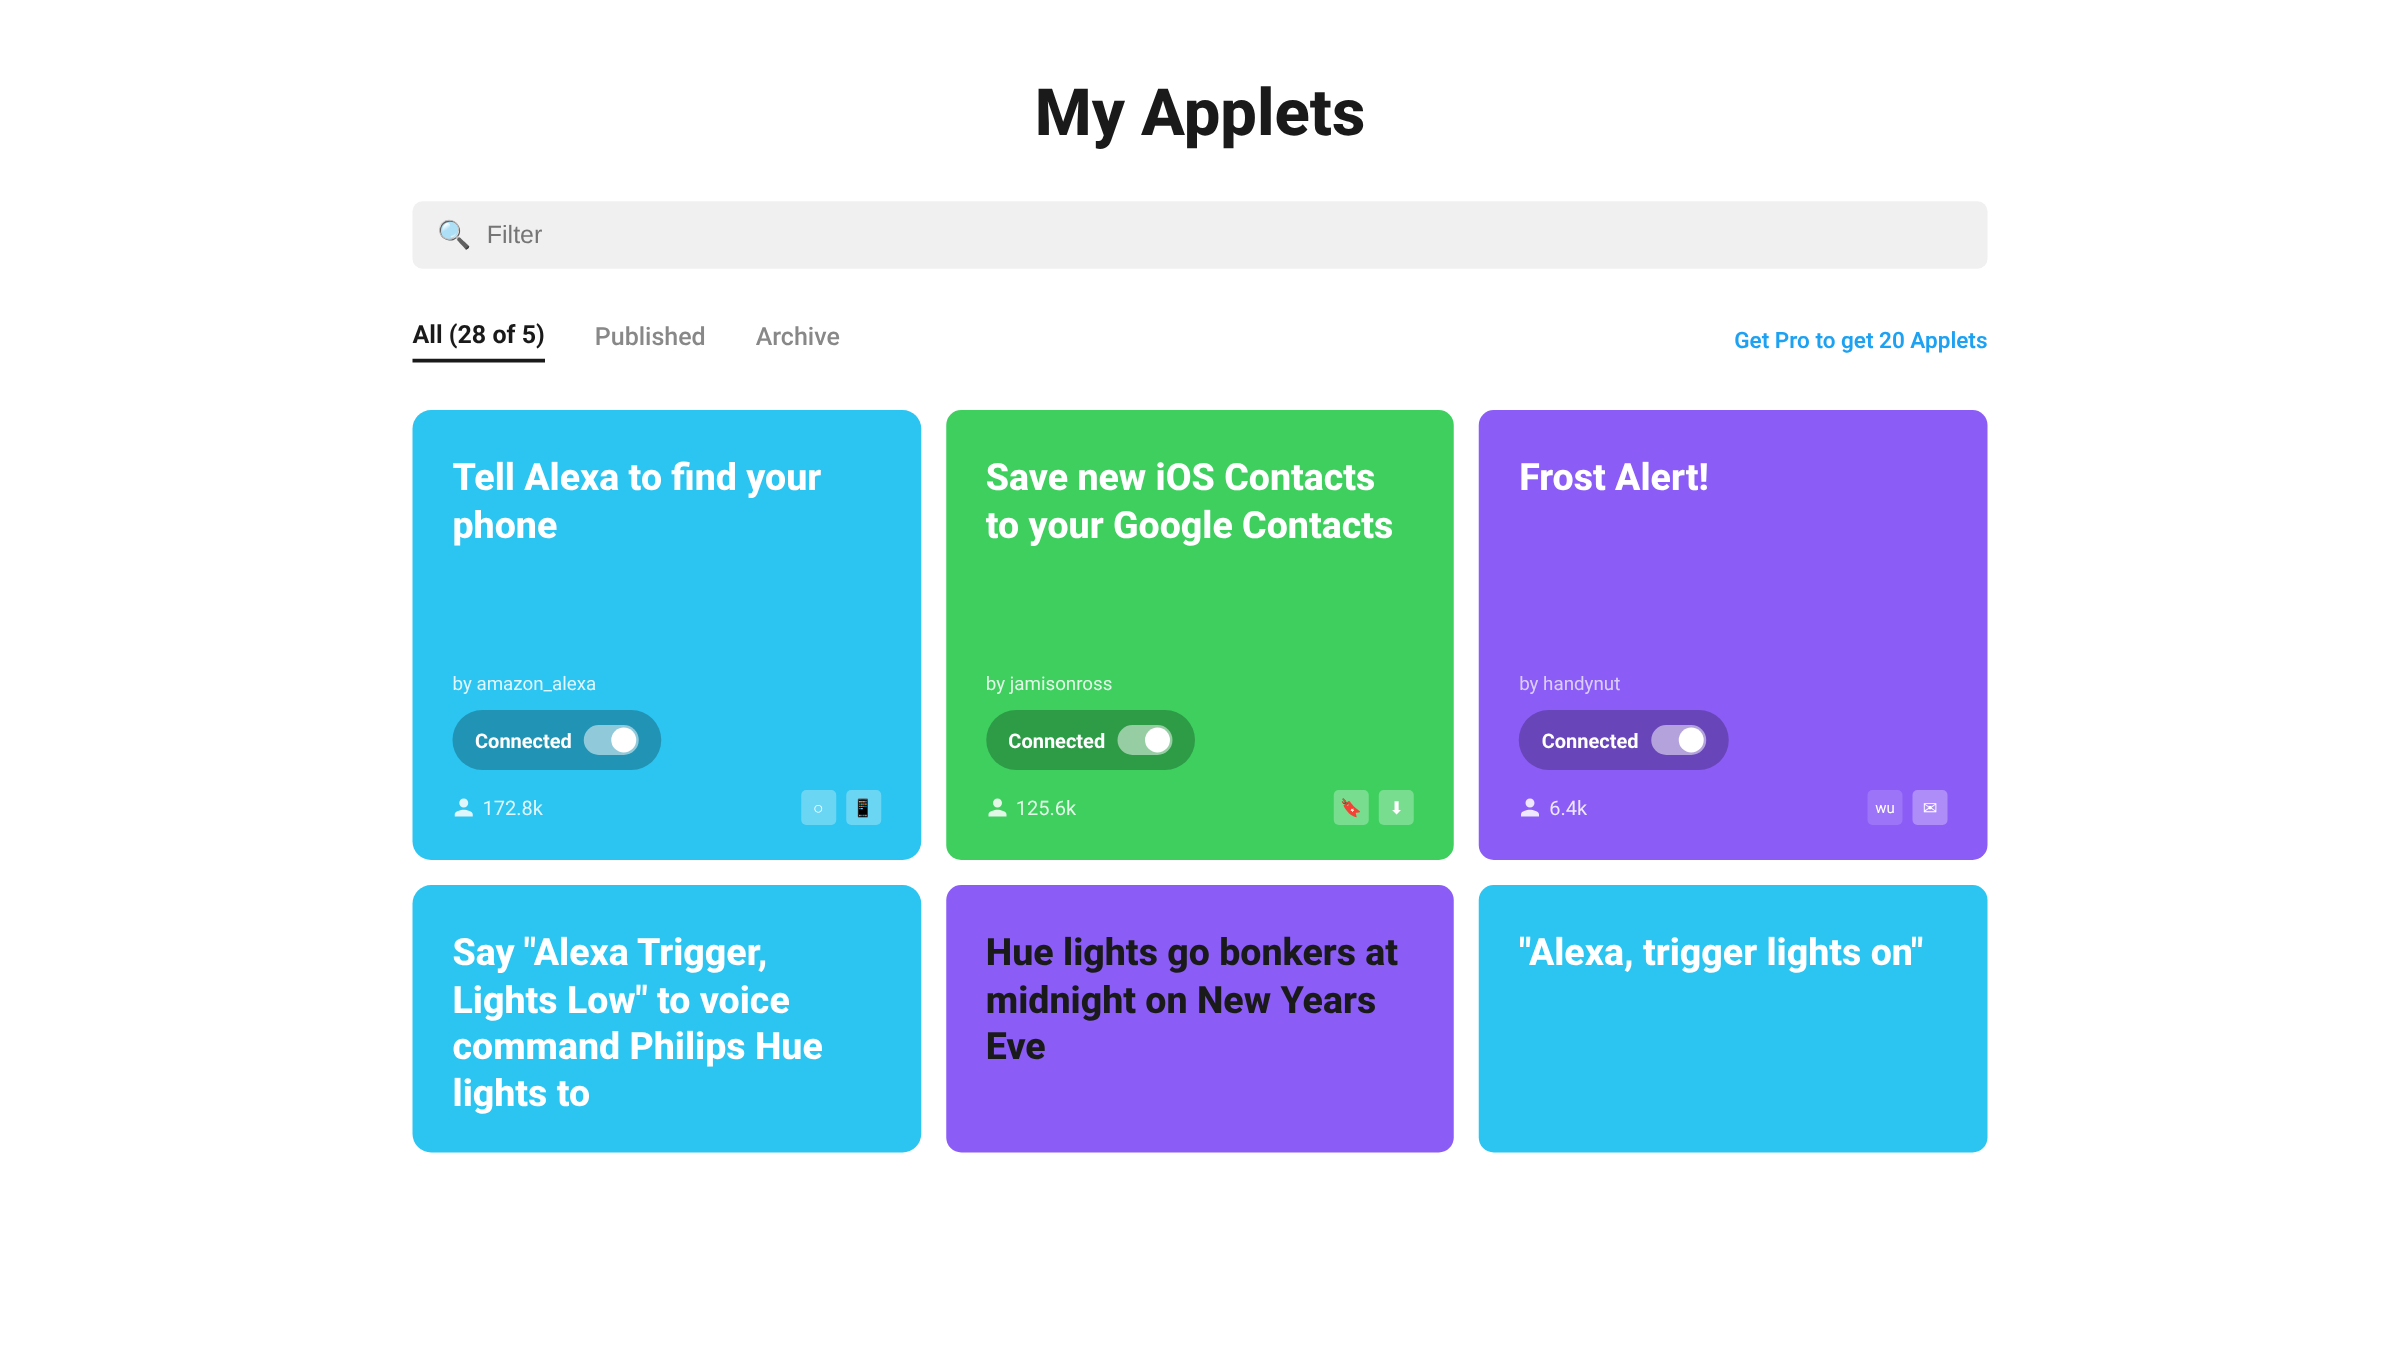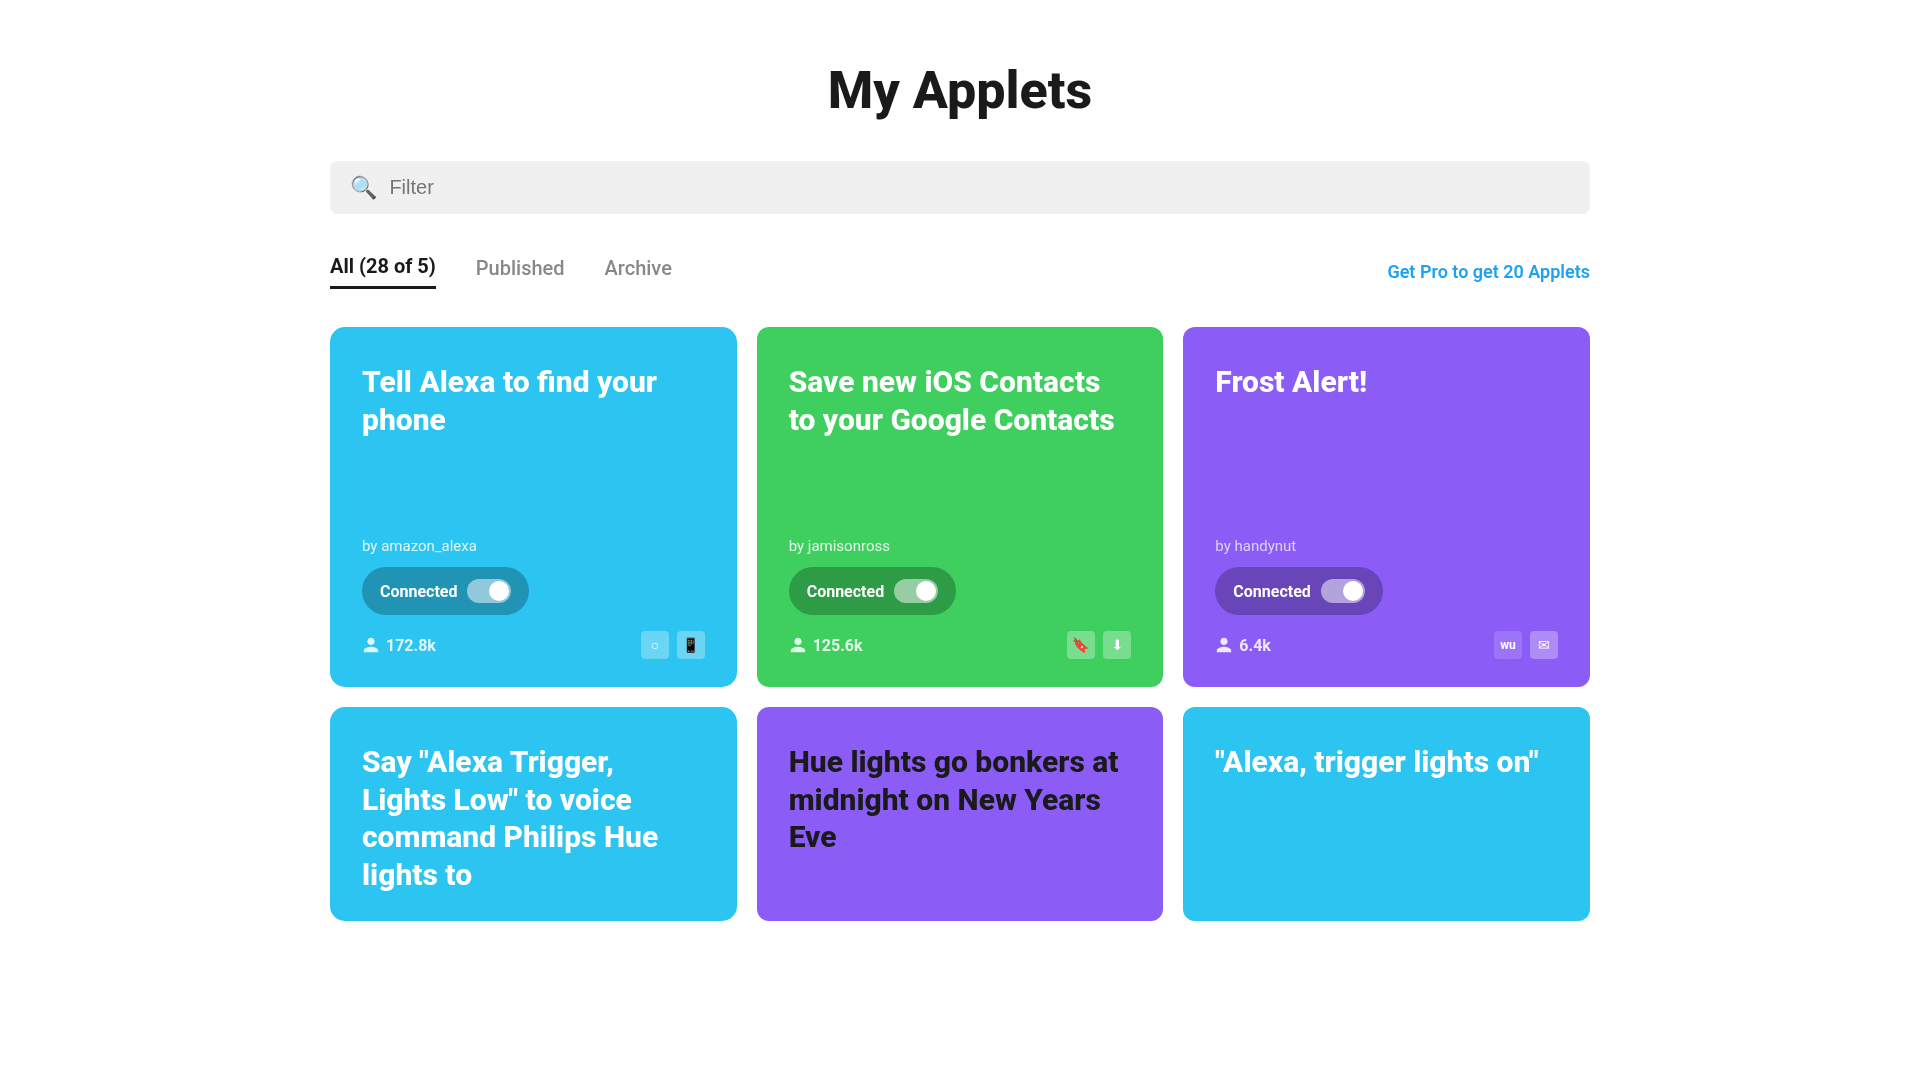--- a/index.html
+++ b/index.html
@@ -177,21 +177,21 @@
       justify-content: space-between;
       margin-top: 16px;
     }
 
     .applet-users {
       display: flex;
       align-items: center;
       gap: 6px;
       font-size: 16px;
       color: rgba(255,255,255,0.85);
-      font-weight: 700;
+      font-weight: 400;
     }
 
     .applet-icons {
       display: flex;
       gap: 8px;
       align-items: center;
     }
 
     .service-icon {
       width: 28px;
@@ -300,21 +300,21 @@
           </div>
         </div>
         <div class="applet-footer">
           <div class="applet-users">
             <svg class="user-icon-svg" viewBox="0 0 24 24" fill="rgba(255,255,255,0.85)">
                 <path d="M12 12c2.7 0 4.8-2.1 4.8-4.8S14.7 2.4 12 2.4 7.2 4.5 7.2 7.2 9.3 12 12 12zm0 2.4c-3.2 0-9.6 1.6-9.6 4.8v2.4h19.2v-2.4c0-3.2-6.4-4.8-9.6-4.8z"></path>
               </svg>
             <span>6.4k</span>
           </div>
           <div class="applet-icons">
-            <div class="service-icon" style="background:rgba(255,255,255,0.15);font-size:12px;font-weight:700;color:#fff;">wu</div>
+            <div class="service-icon" style="background:rgba(255,255,255,0.15);font-size:12px;font-weight:400;color:#fff;">wu</div>
             <div class="service-icon">✉</div>
           </div>
         </div>
       </div>
     </div>
 
     <div class="applet-card blue partial">
       <div class="applet-title">Say "Alexa Trigger, Lights Low" to voice command Philips Hue lights to</div>
     </div>
 

